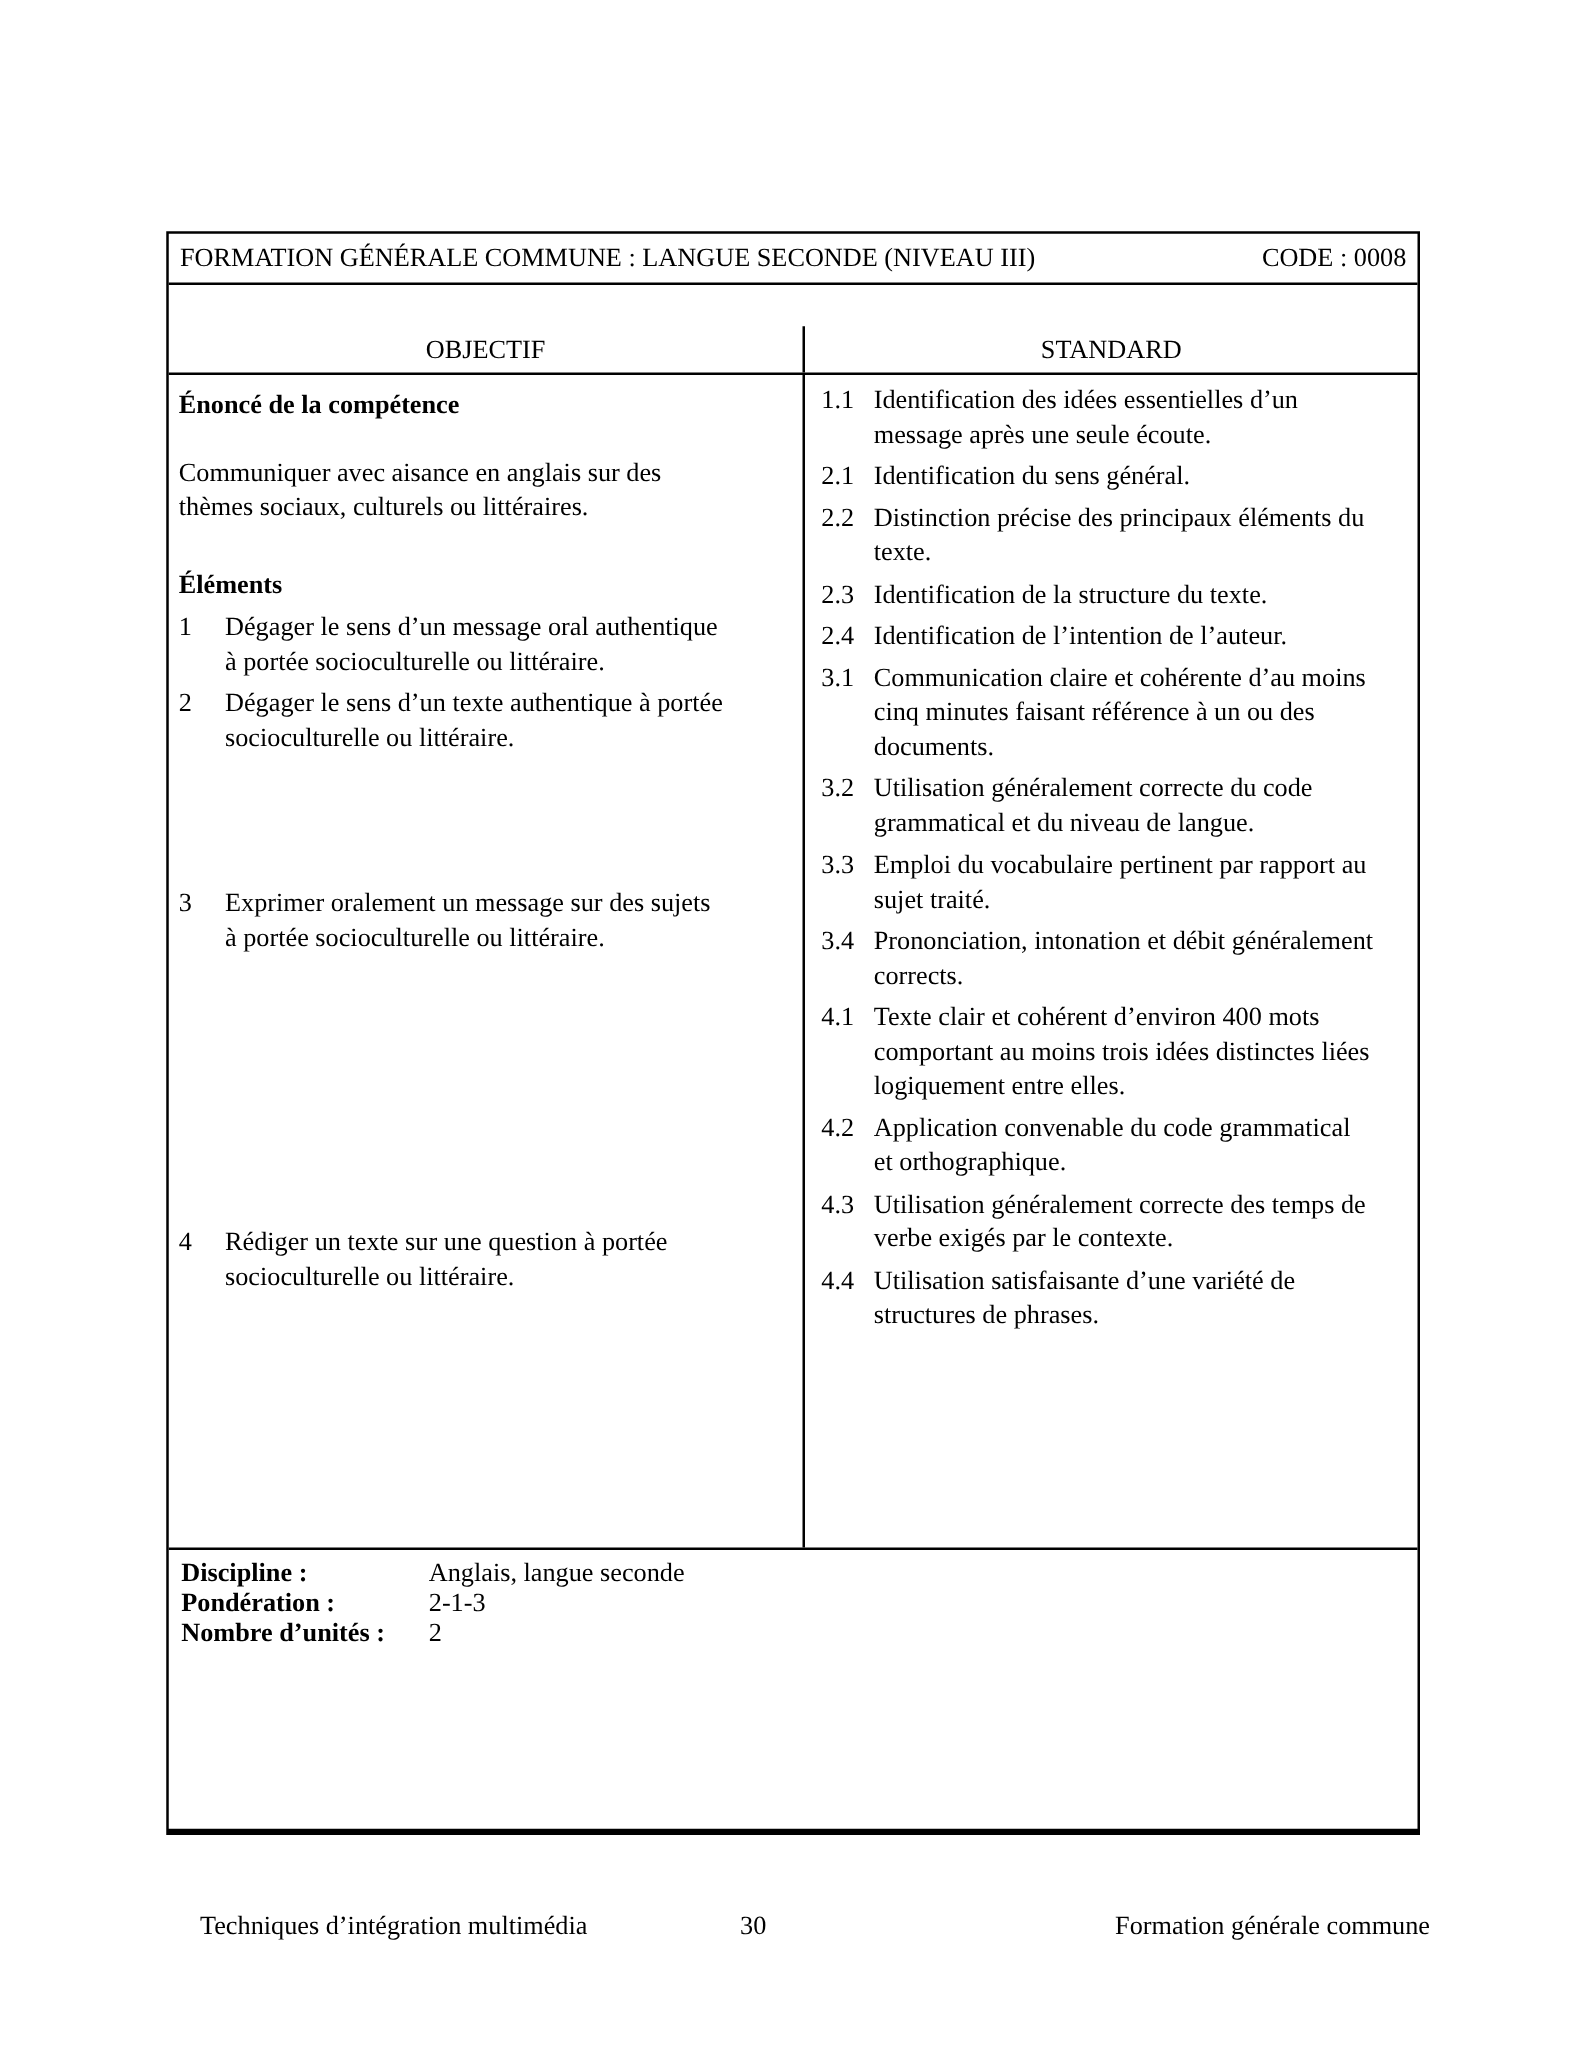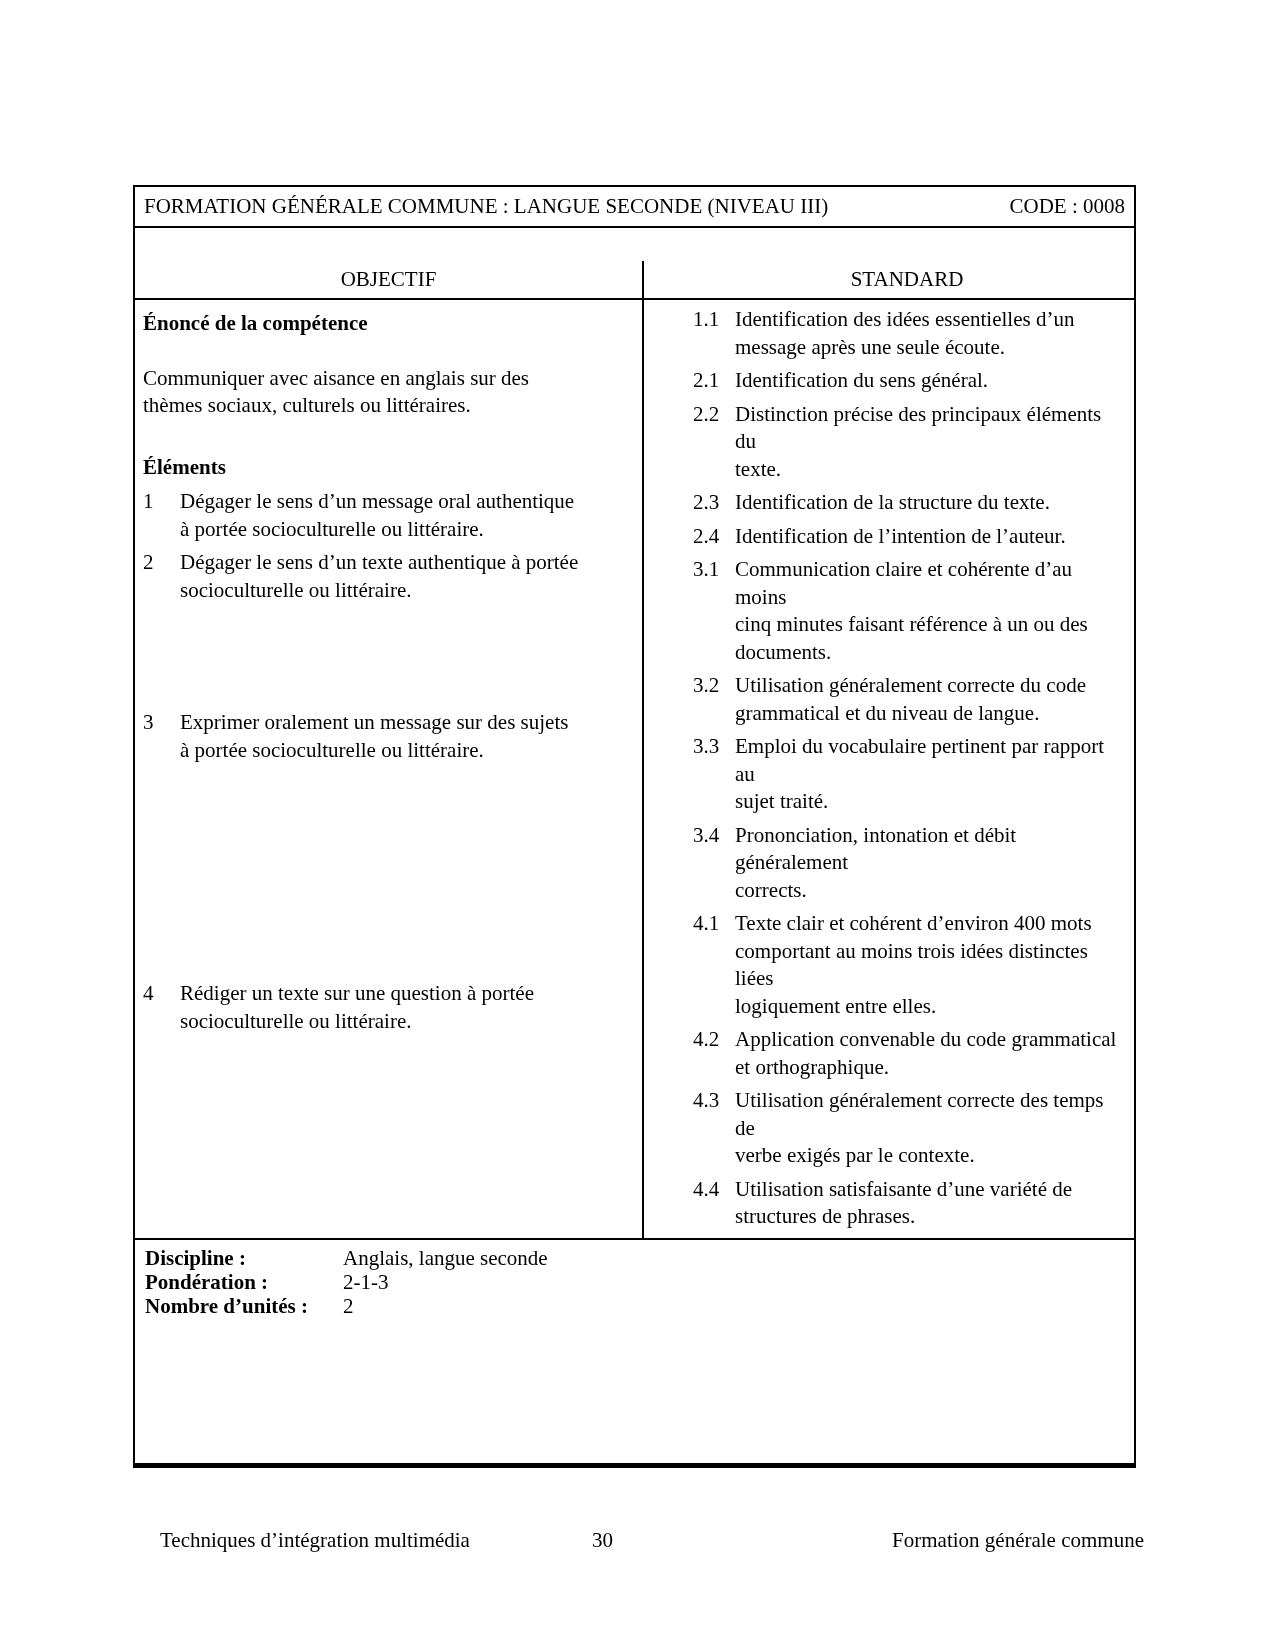--- a/index.html
+++ b/index.html
@@ -19,21 +19,21 @@
     position: absolute;
     left: 133px;
     top: 185px;
     width: 1003px;
     height: 1283px;
     box-sizing: border-box;
     border: 2px solid #000000;
     border-bottom-width: 5px;
     background: #ffffff;
   }
-  .row { box-sizing: border-box; gap: 36px; }
+  .row { box-sizing: border-box; }
 
   
   .row-title {
     height: 41px;
     border-bottom: 2px solid #000;
     display: flex;
     justify-content: space-between;
     align-items: center;
     padding: 0 9px;
     font-size: 21px;

